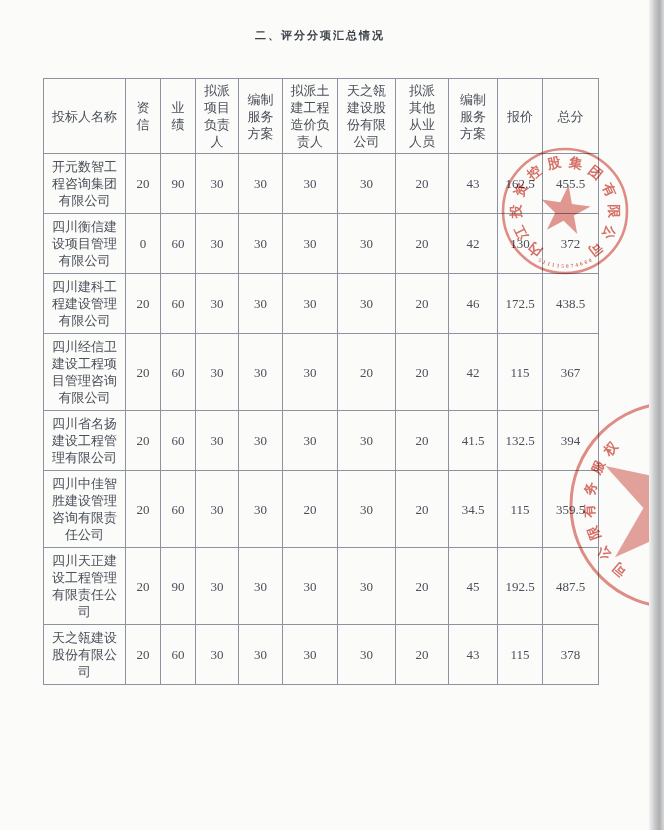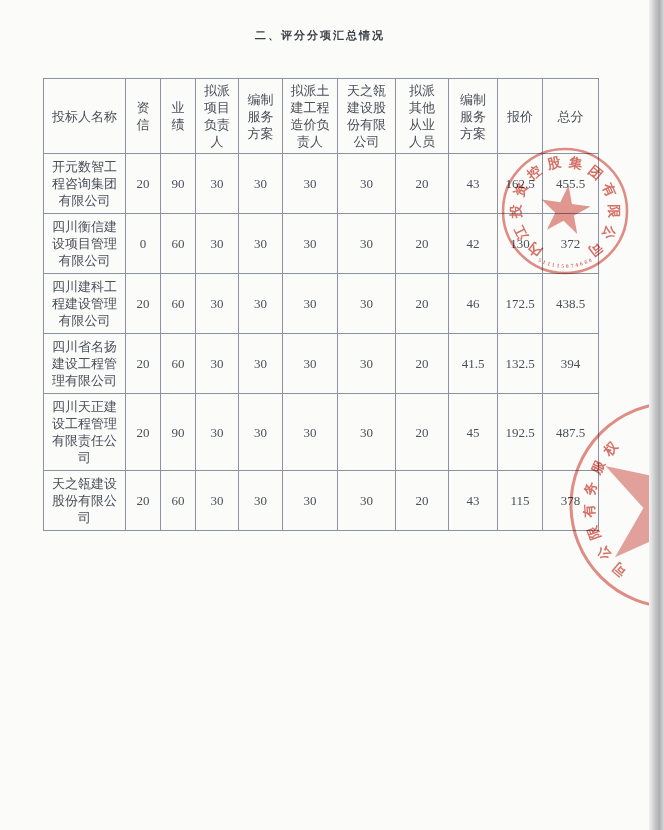--- a/index.html
+++ b/index.html
@@ -105,31 +105,57 @@
           <td class="num-cell">30</td>
           <td class="num-cell">30</td>
           <td class="num-cell">30</td>
           <td class="num-cell">30</td>
           <td class="num-cell">20</td>
           <td class="num-cell">46</td>
           <td class="num-cell">172.5</td>
           <td class="num-cell">438.5</td>
         </tr>
         <tr>
+          <td class="name-cell">四川经信卫建设工程项目管理咨询有限公司</td>
+          <td class="num-cell">20</td>
+          <td class="num-cell">60</td>
+          <td class="num-cell">30</td>
+          <td class="num-cell">30</td>
+          <td class="num-cell">30</td>
+          <td class="num-cell">20</td>
+          <td class="num-cell">20</td>
+          <td class="num-cell">42</td>
+          <td class="num-cell">115</td>
+          <td class="num-cell">367</td>
+        </tr>
+        <tr>
           <td class="name-cell">四川省名扬建设工程管理有限公司</td>
           <td class="num-cell">20</td>
           <td class="num-cell">60</td>
           <td class="num-cell">30</td>
           <td class="num-cell">30</td>
           <td class="num-cell">30</td>
           <td class="num-cell">30</td>
           <td class="num-cell">20</td>
           <td class="num-cell">41.5</td>
           <td class="num-cell">132.5</td>
           <td class="num-cell">394</td>
+        </tr>
+        <tr>
+          <td class="name-cell">四川中佳智胜建设管理咨询有限责任公司</td>
+          <td class="num-cell">20</td>
+          <td class="num-cell">60</td>
+          <td class="num-cell">30</td>
+          <td class="num-cell">30</td>
+          <td class="num-cell">20</td>
+          <td class="num-cell">30</td>
+          <td class="num-cell">20</td>
+          <td class="num-cell">34.5</td>
+          <td class="num-cell">115</td>
+          <td class="num-cell">359.5</td>
         </tr>
         <tr>
           <td class="name-cell">四川天正建设工程管理有限责任公司</td>
           <td class="num-cell">20</td>
           <td class="num-cell">90</td>
           <td class="num-cell">30</td>
           <td class="num-cell">30</td>
           <td class="num-cell">30</td>
           <td class="num-cell">30</td>
           <td class="num-cell">20</td>

